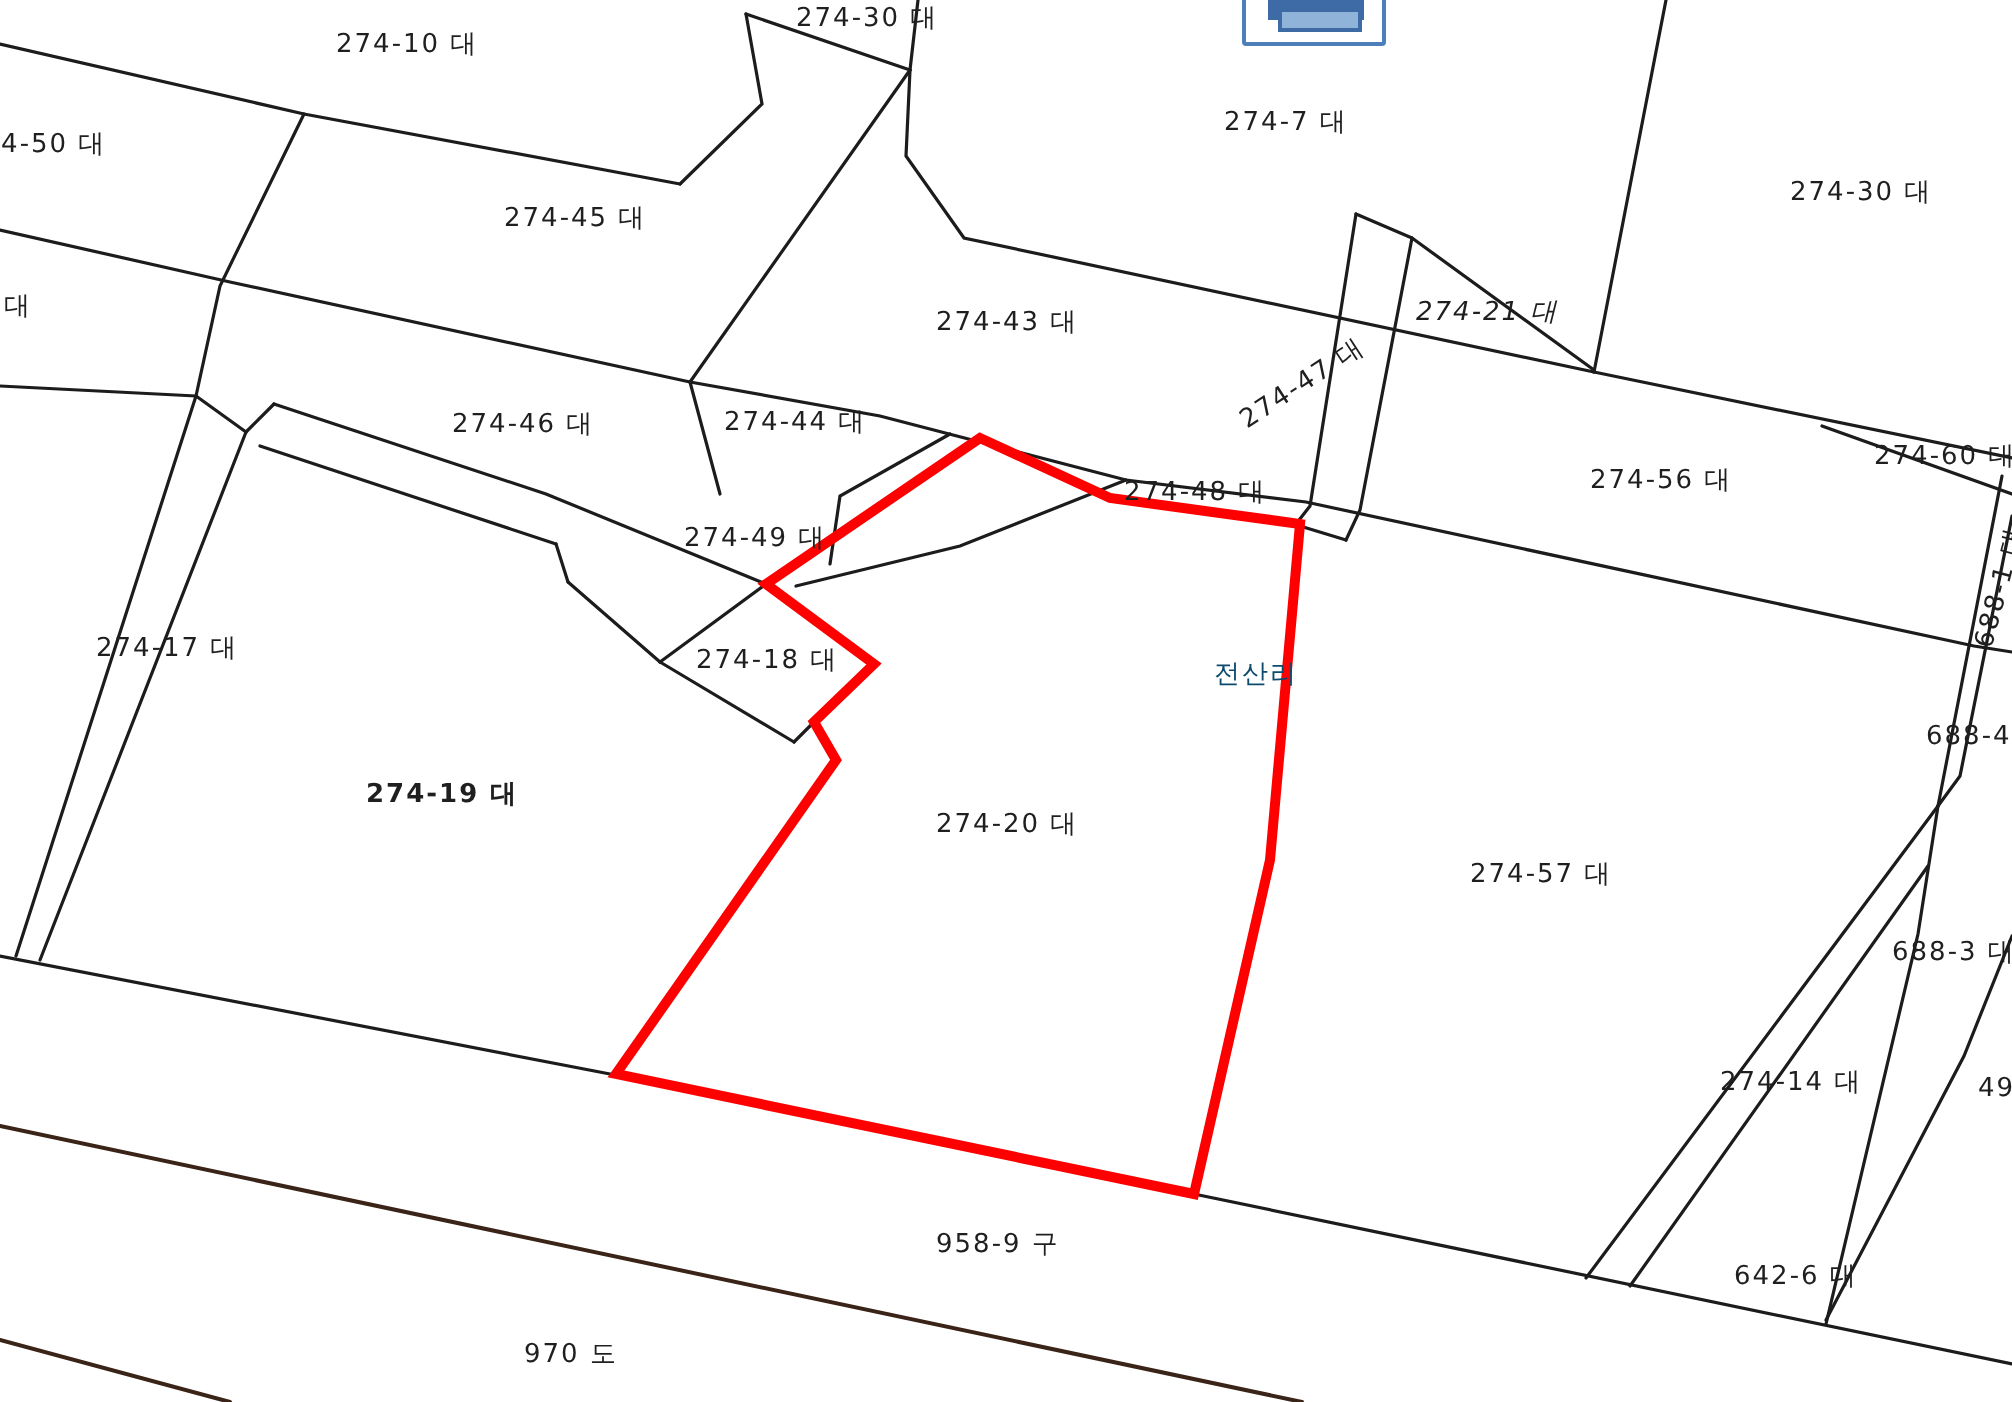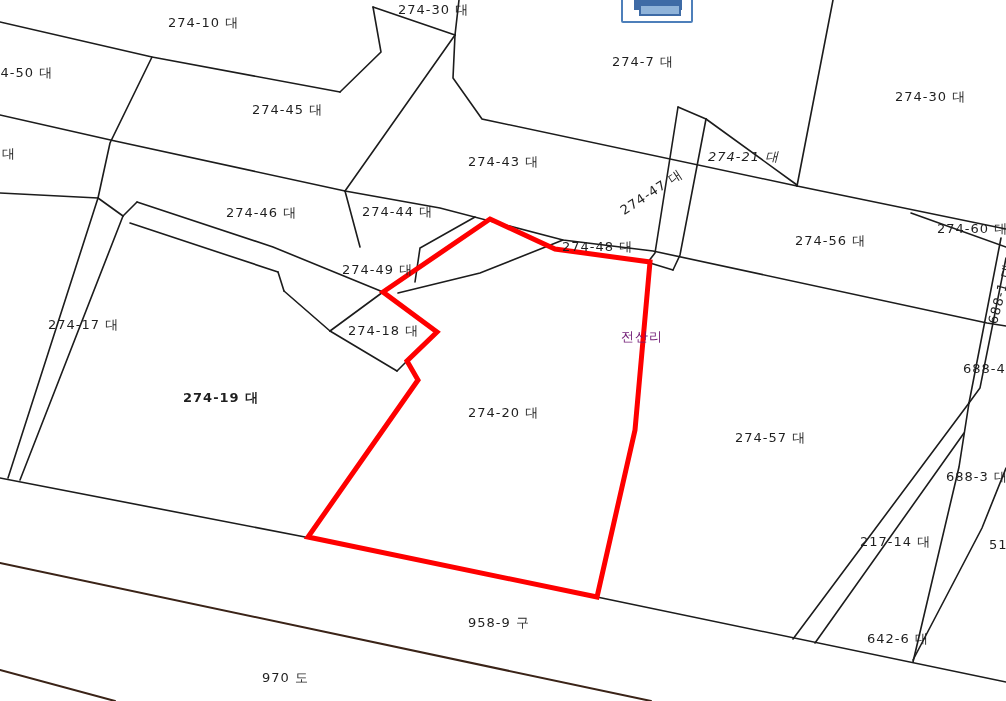--- a/index.html
+++ b/index.html
@@ -96,28 +96,28 @@
       <span class="plabel" style="left: 618px; top: 206px; transform: rotate(-33deg);">274-47 대</span>
       <span class="plabel" style="left: 937px; top: 222px;">274-60 대</span>
       <span class="plabel" style="left: 795px; top: 234px;">274-56 대</span>
       <span class="plabel" style="left: 362px; top: 205px;">274-44 대</span>
       <span class="plabel" style="left: 226px; top: 206px;">274-46 대</span>
       <span class="plabel" style="left: 562px; top: 240px;">274-48 대</span>
       <span class="plabel" style="left: 342px; top: 263px;">274-49 대</span>
       <span class="plabel" style="left: 986px; top: 322px; transform: rotate(-75deg);">688-1 대</span>
       <span class="plabel" style="left: 48px; top: 318px;">274-17 대</span>
       <span class="plabel" style="left: 348px; top: 324px;">274-18 대</span>
-      <span class="plabel" style="left: 621px; top: 330px; color: #701a75; font-family: Liberation Serif, serif;">전산리</span>
+      <span class="plabel" style="left: 607px; top: 330px; color: #0c4a6e; font-family: Liberation Serif, serif;">전산리</span>
       <span class="plabel" style="left: 963px; top: 362px;">688-4</span>
       <span class="plabel" style="left: 183px; top: 391px; font-weight: bold;">274-19 대</span>
       <span class="plabel" style="left: 468px; top: 406px;">274-20 대</span>
       <span class="plabel" style="left: 735px; top: 431px;">274-57 대</span>
       <span class="plabel" style="left: 946px; top: 470px;">688-3 대</span>
-      <span class="plabel" style="left: 860px; top: 535px;">217-14 대</span>
-      <span class="plabel" style="left: 989px; top: 538px;">51</span>
+      <span class="plabel" style="left: 860px; top: 535px;">274-14 대</span>
+      <span class="plabel" style="left: 989px; top: 538px;">49</span>
       <span class="plabel" style="left: 867px; top: 632px;">642-6 대</span>
       <span class="plabel" style="left: 468px; top: 616px;">958-9 구</span>
       <span class="plabel" style="left: 262px; top: 671px;">970 도</span>
     </div>
 
   <div id="print-button" title="">
     <div id="printer-icon">
       <div class="pr-body">
         
         

